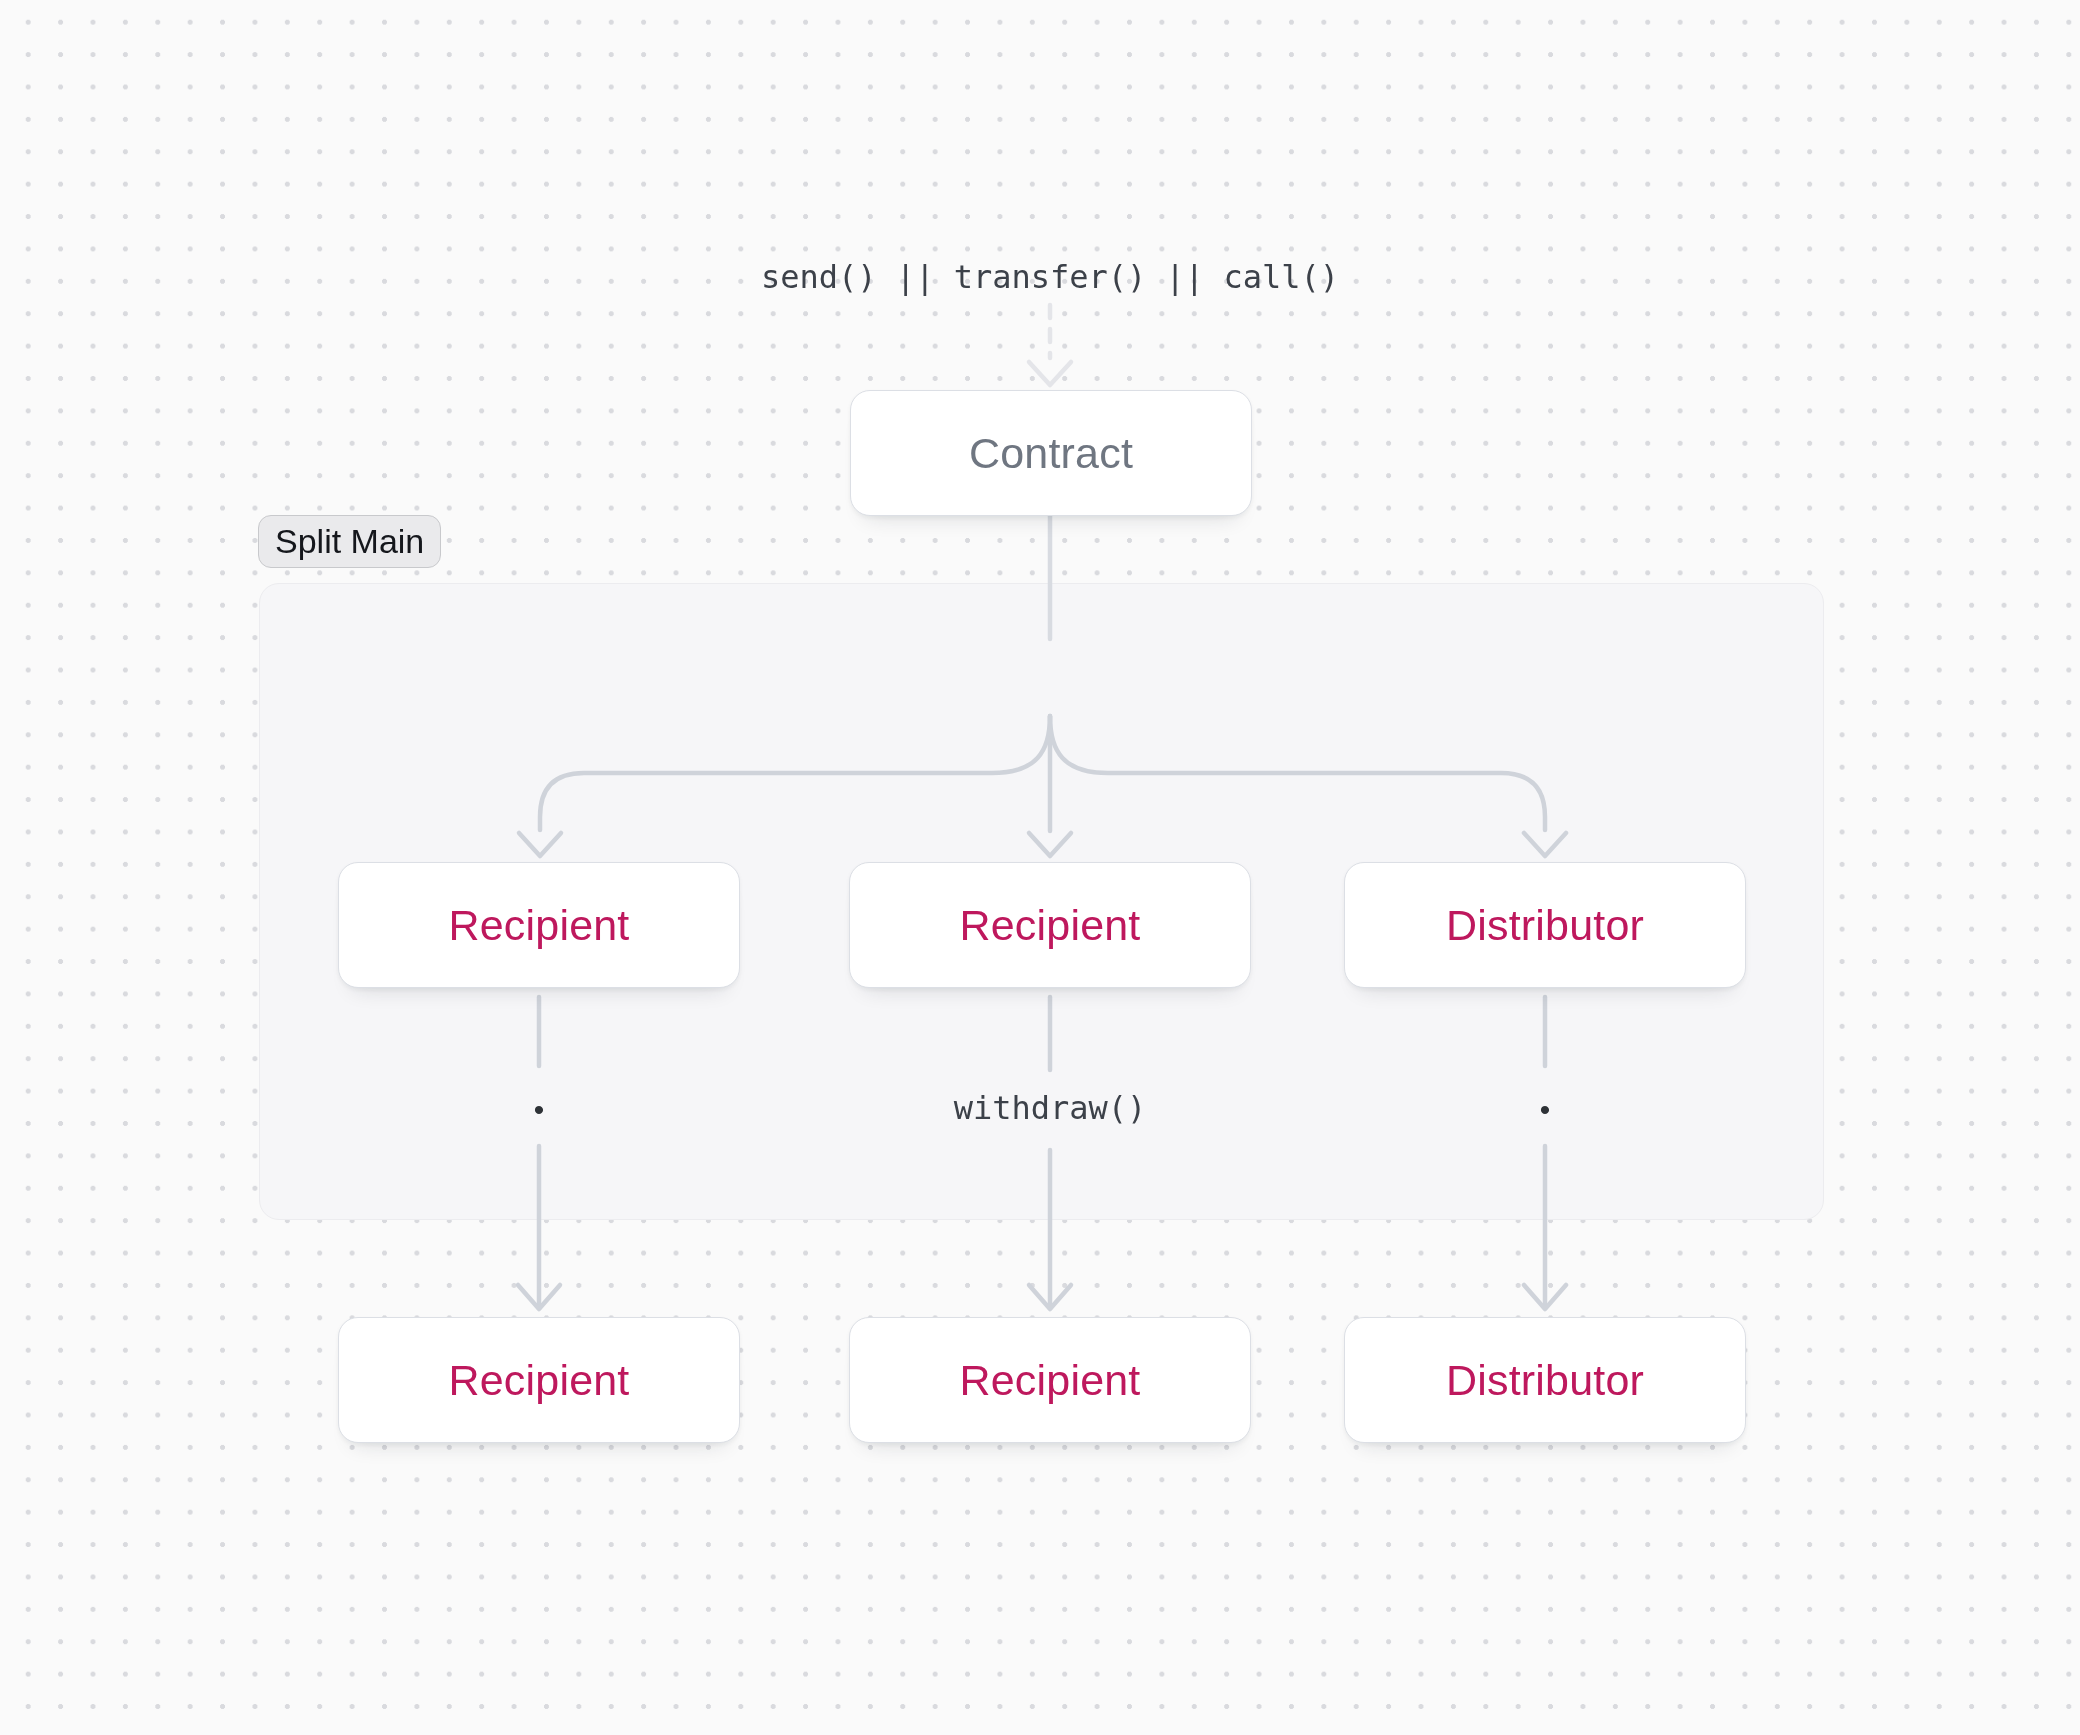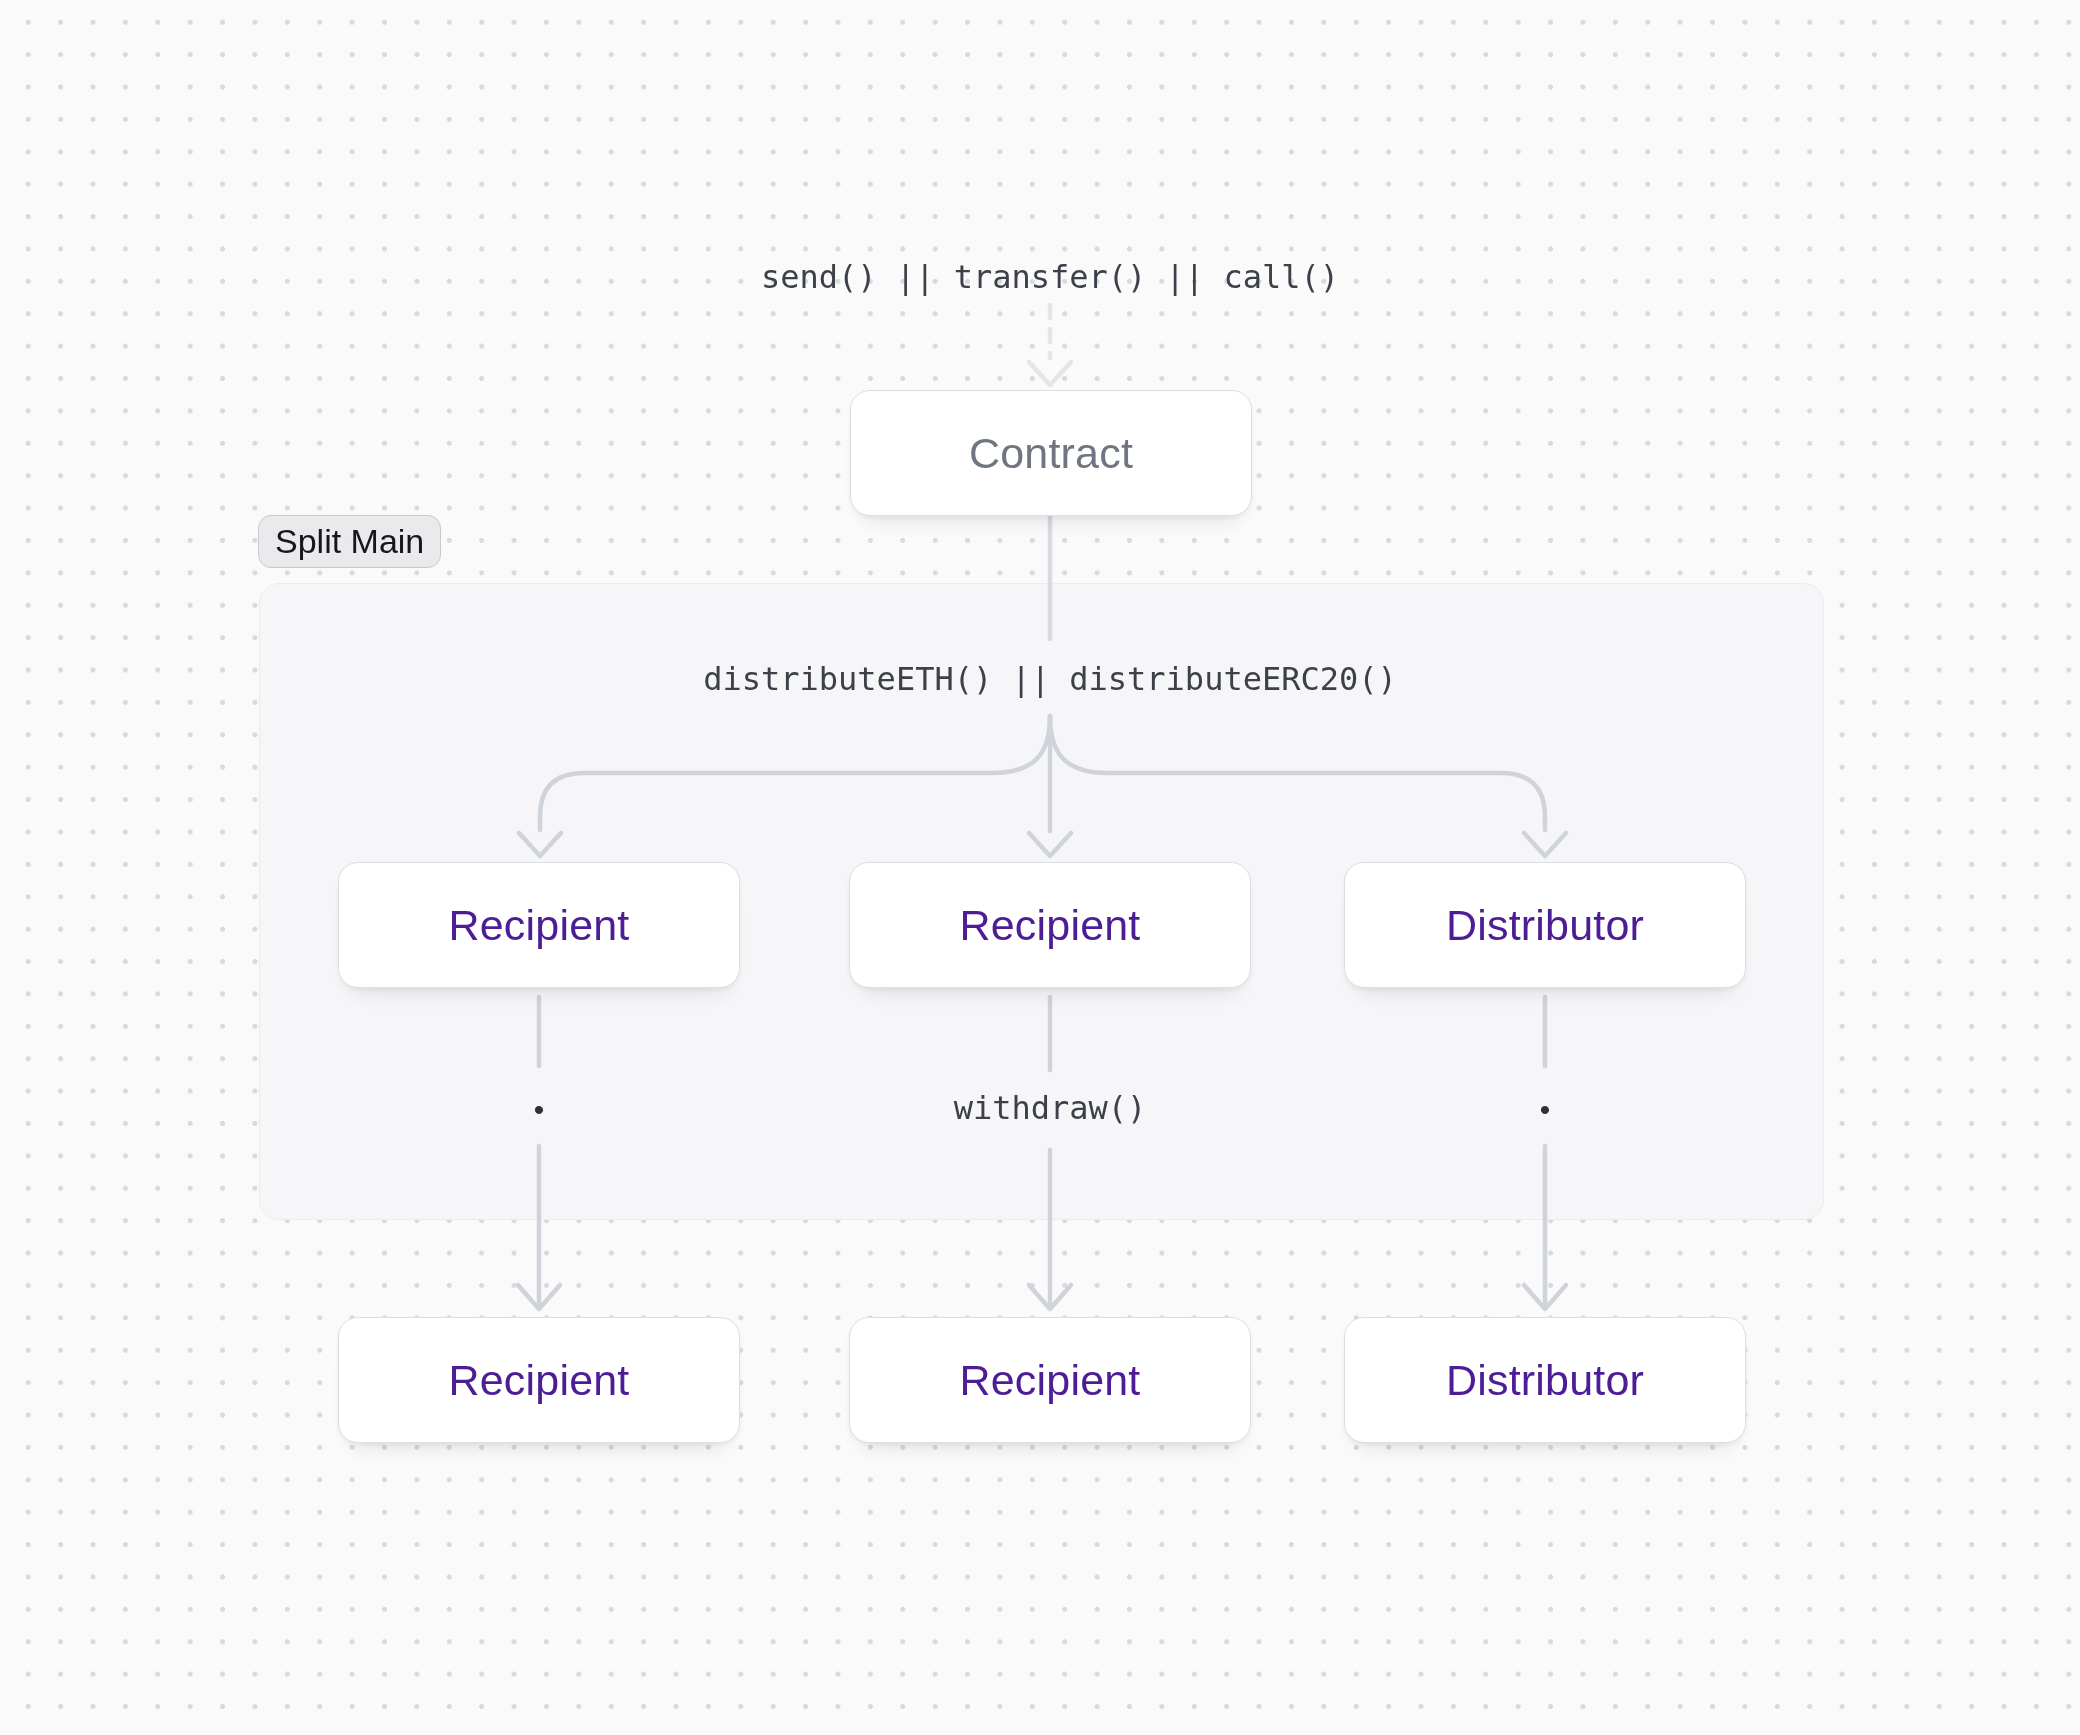--- a/index.html
+++ b/index.html
@@ -18,21 +18,21 @@
     background:#f6f6f8;border:1px solid #ececef;border-radius:20px;
     box-sizing:border-box;z-index:1;
   }
   .wires{position:absolute;left:0;top:0;z-index:2;}
   .node{
     position:absolute;width:402px;height:126px;z-index:3;
     background:#ffffff;border:1.5px solid #dcdfe5;border-radius:20px;
     box-sizing:border-box;display:flex;align-items:center;justify-content:center;
     box-shadow:0 16px 22px -16px rgba(25,30,45,.16),0 2px 4px rgba(25,30,45,.05);
   }
-  .node span{font-size:43px;color:#4c1d95;letter-spacing:.2px;}
+  .node span{font-size:43px;color:#be185d;letter-spacing:.2px;}
   .node.contract span{color:#6f7681;}
   .mono-label{
     position:absolute;z-index:3;transform:translate(-50%,-50%);
     font-family:"DejaVu Sans Mono",monospace;font-weight:400;
     font-size:32px;color:#3c4149;white-space:nowrap;
   }
   .badge{
     position:absolute;left:258px;top:515px;height:53px;z-index:3;
     display:flex;align-items:center;padding:0 16px;
     background:rgba(232,232,234,.92);border:1.5px solid #c8c9cc;border-radius:13px;
@@ -81,21 +81,20 @@
   <div class="mono-label" style="left:1050px;top:277px;">send() || transfer() || call()</div>
 
   <div class="node contract" style="left:850px;top:390px;">
     <span>Contract</span>
   </div>
 
   <div class="badge">
     <span>Split Main</span>
   </div>
 
-  <div class="mono-label" style="left:1050px;top:679px;">distributeETH() || distributeERC20()</div>
 
   <div class="node" style="left:338px;top:862px;">
     <span>Recipient</span>
   </div>
   <div class="node" style="left:849px;top:862px;">
     <span>Recipient</span>
   </div>
   <div class="node" style="left:1344px;top:862px;">
     <span>Distributor</span>
   </div>

